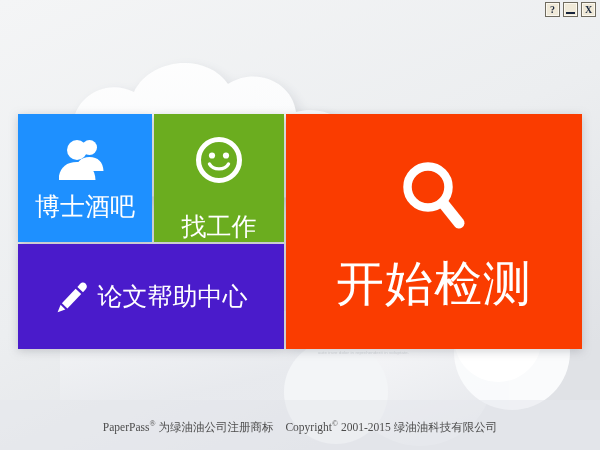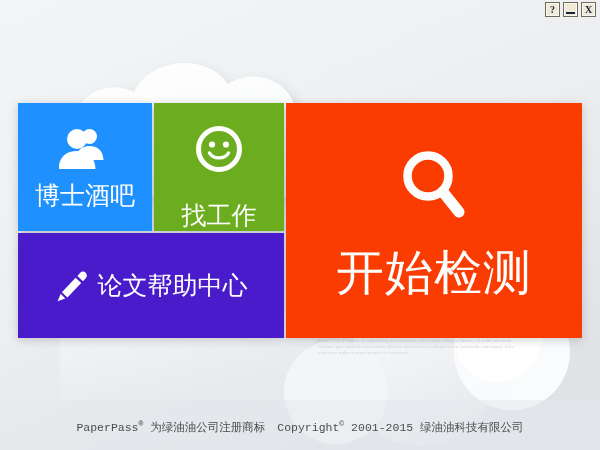--- a/index.html
+++ b/index.html
@@ -90,21 +90,21 @@
     color: #d3d6da;
     letter-spacing: .1px;
     pointer-events: none;
     user-select: none;
   }
 
   
   .tiles {
     position: absolute;
     left: 18px;
-    top: 103px;
+    top: 114px;
     width: 564px;
     height: 302px;
     z-index: 10;
     filter: drop-shadow(0 2px 5px rgba(90,95,105,0.28));
   }
   .tile {
     position: absolute;
     box-sizing: border-box;
     color: #ffffff;
     cursor: pointer;
@@ -158,21 +158,21 @@
     left: 0;
     top: 419px;
     width: 600px;
     z-index: 20;
     display: flex;
     justify-content: center;
     align-items: baseline;
     gap: 12px;
     font-size: 11.5px;
     color: #4d4d4d;
-    font-family: Liberation Mono, monospace;
+    font-family: Liberation Serif, serif;
   }
   .footer span.sup {
     font-size: 8px;
     vertical-align: super;
   }
   .footer-part { white-space: nowrap; }
 </style>
 </head>
 <body>
 

